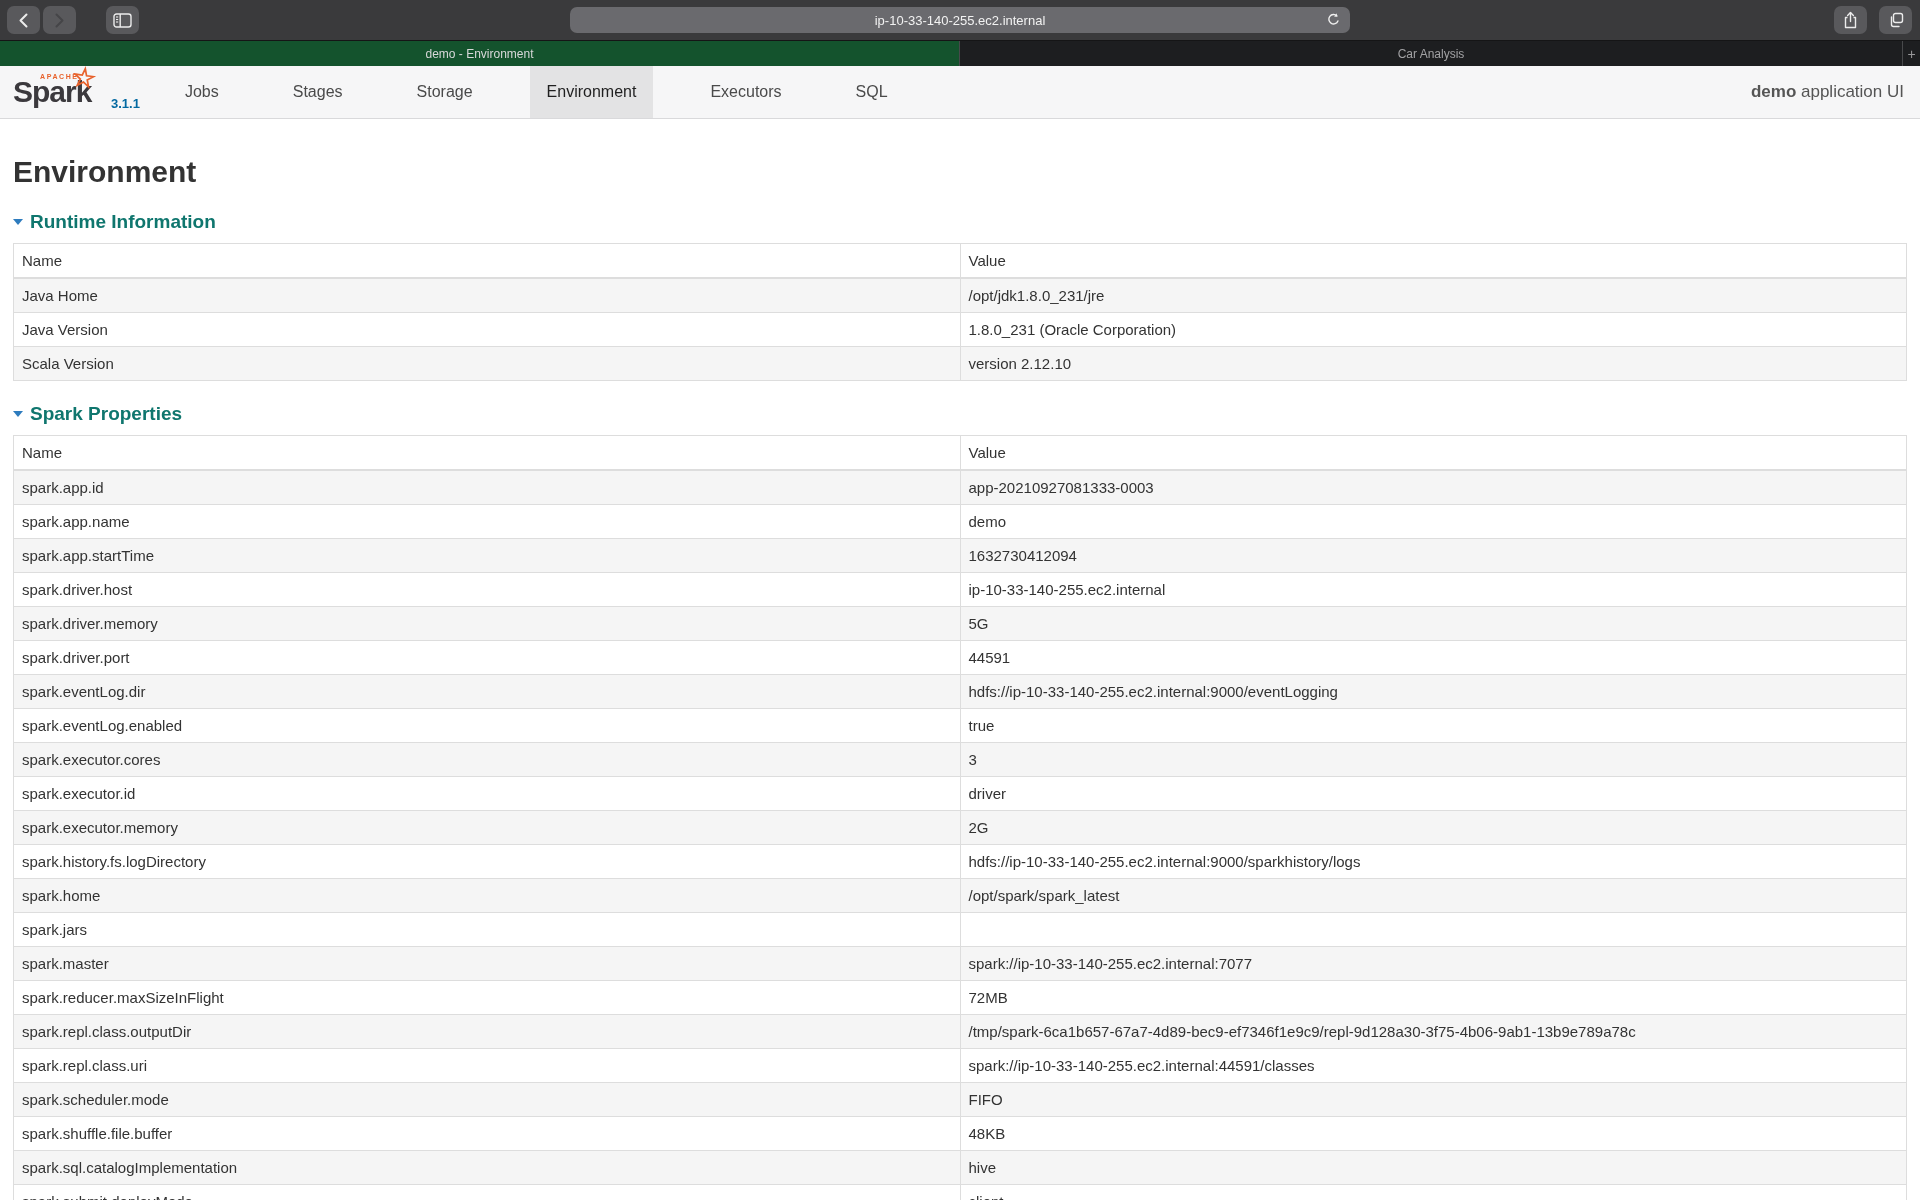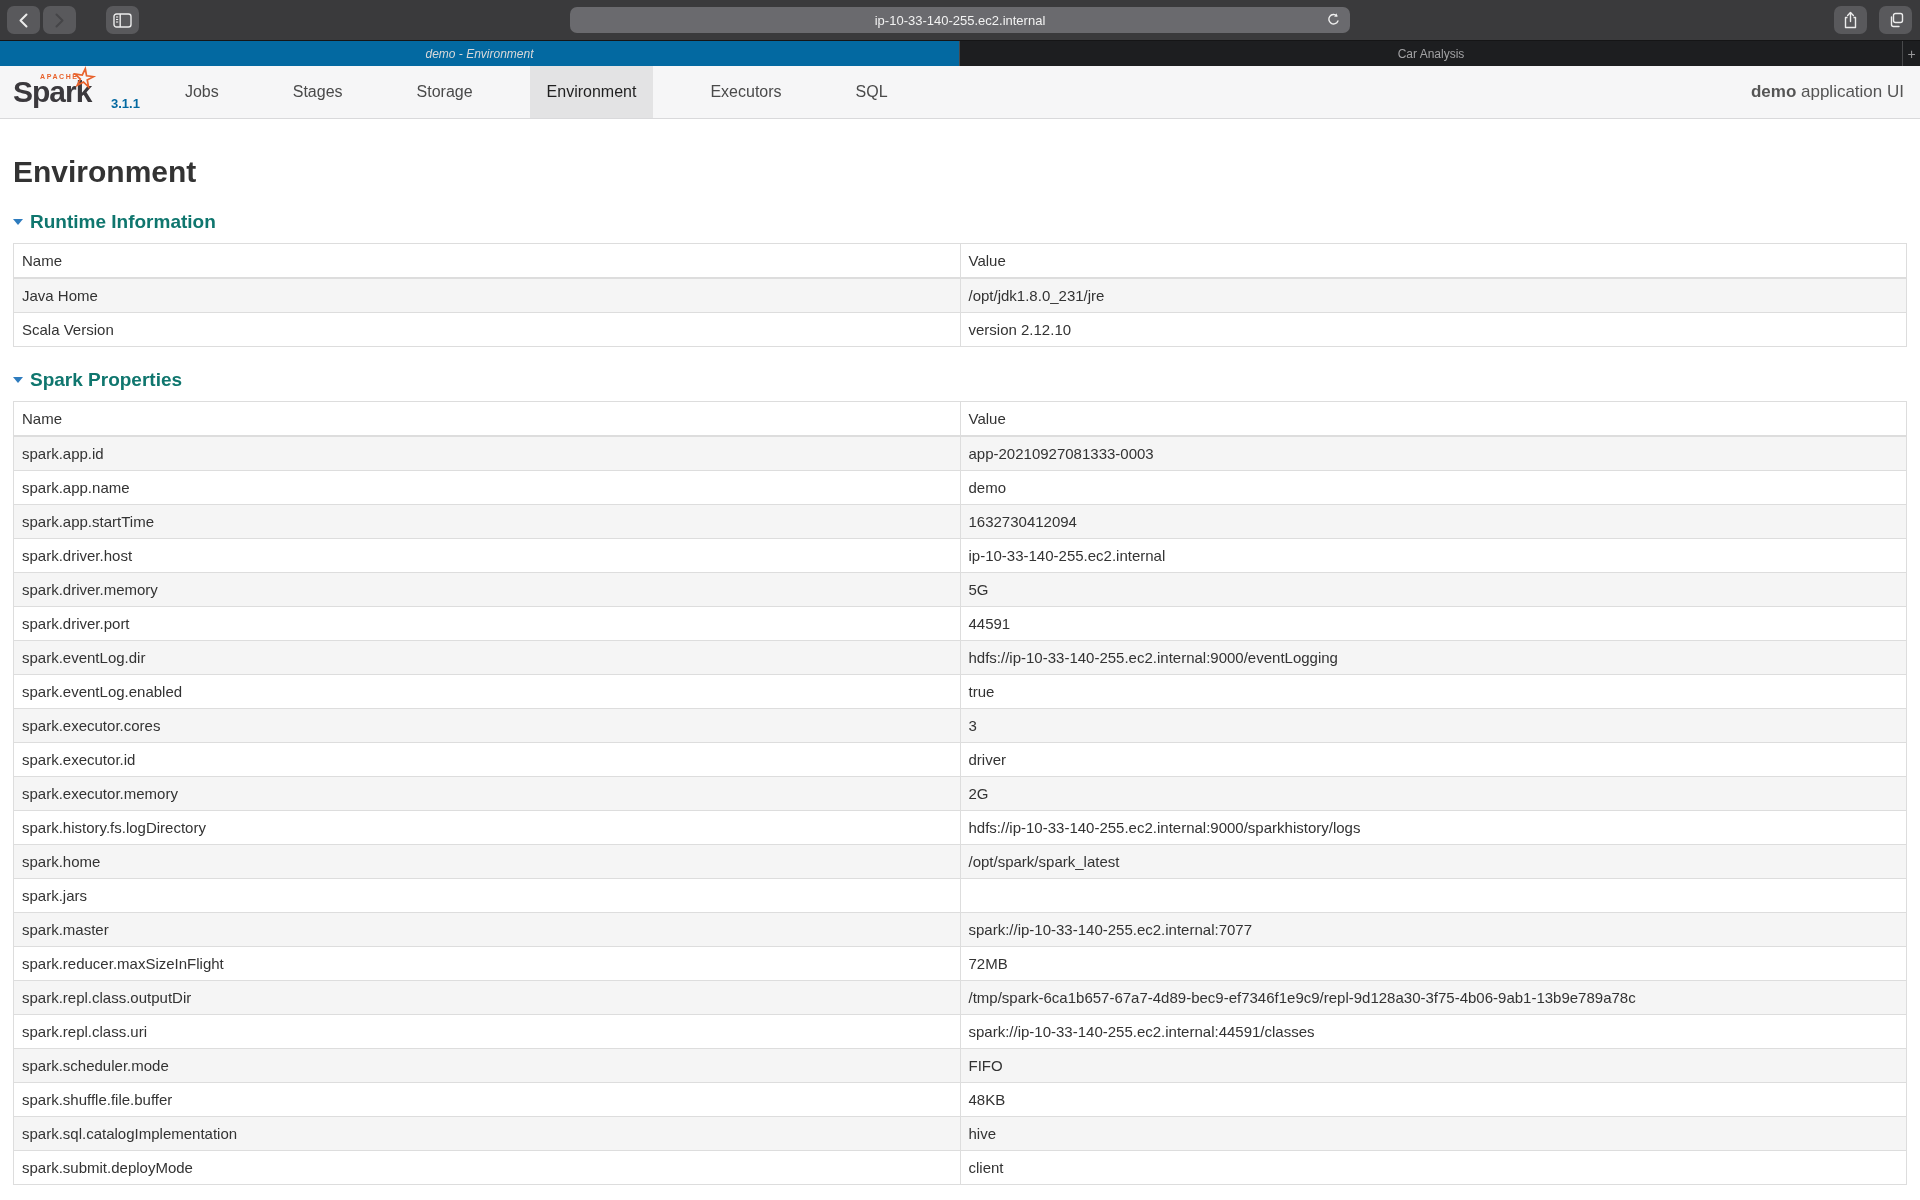--- a/index.html
+++ b/index.html
@@ -42,23 +42,22 @@
   
   .tabstrip {
     height:26px; background:#1d1e20; display:flex;
     border-top:1px solid #151516;
   }
   .tab {
     display:flex; align-items:center; justify-content:center;
     font-size:12px; cursor:pointer; overflow:hidden; white-space:nowrap;
   }
   .tab.active {
-    width:960px; background:#0369a1; color:#d8d8d9;
+    width:960px; background:#14532d; color:#d8d8d9;
     border-right:1px solid #48494b;
-    font-style:italic;
   }
   .tab.inactive {
     flex:1; color:#a2a2a4; border-right:1px solid #48494b;
   }
   .newtab {
     width:17px; display:flex; align-items:center; justify-content:center;
     color:#98989a; font-size:14px; cursor:pointer;
   }
 
   
@@ -231,20 +230,24 @@
           <th>Name</th>
           <th>Value</th>
         </tr>
       </thead>
       <tbody>
         <tr>
           <td>Java Home</td>
           <td>/opt/jdk1.8.0_231/jre</td>
         </tr>
         <tr>
+          <td>Java Version</td>
+          <td>1.8.0_231 (Oracle Corporation)</td>
+        </tr>
+        <tr>
           <td>Scala Version</td>
           <td>version 2.12.10</td>
         </tr>
       </tbody>
     </table>
 
   <div class="section-head">
     <span class="tri"></span>
     <span>Spark Properties</span>
   </div>

